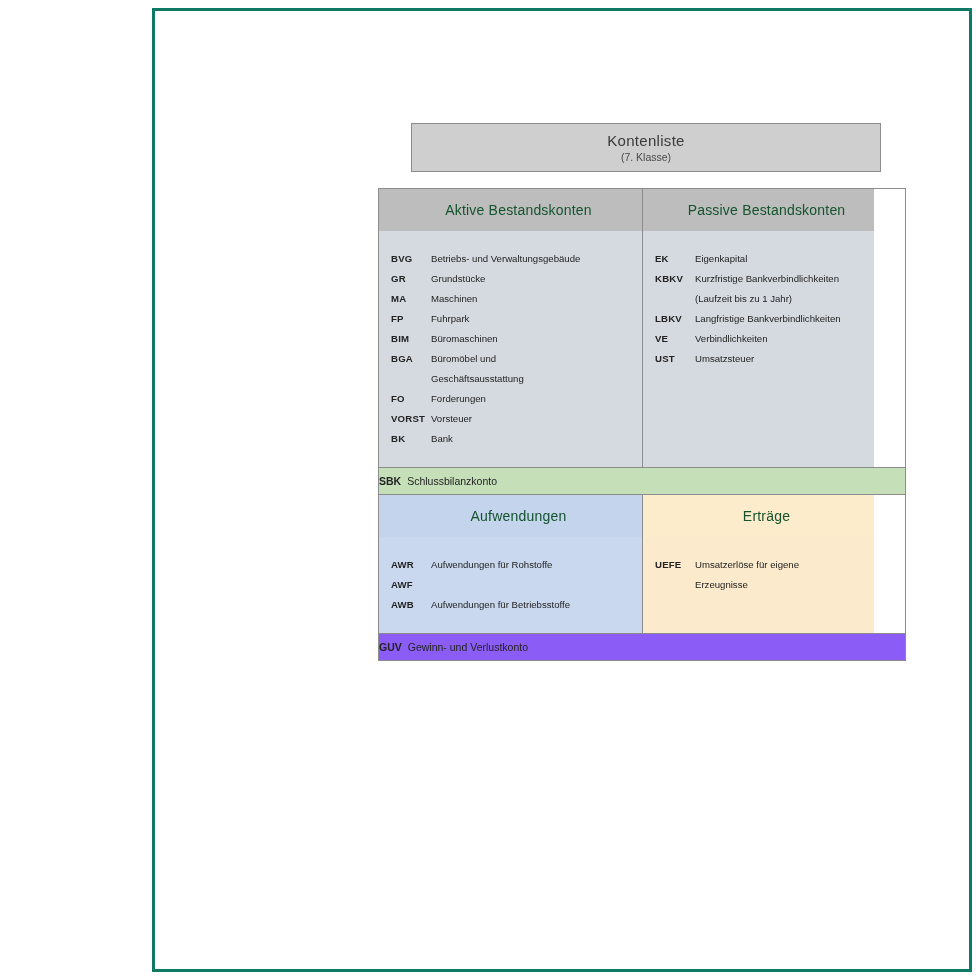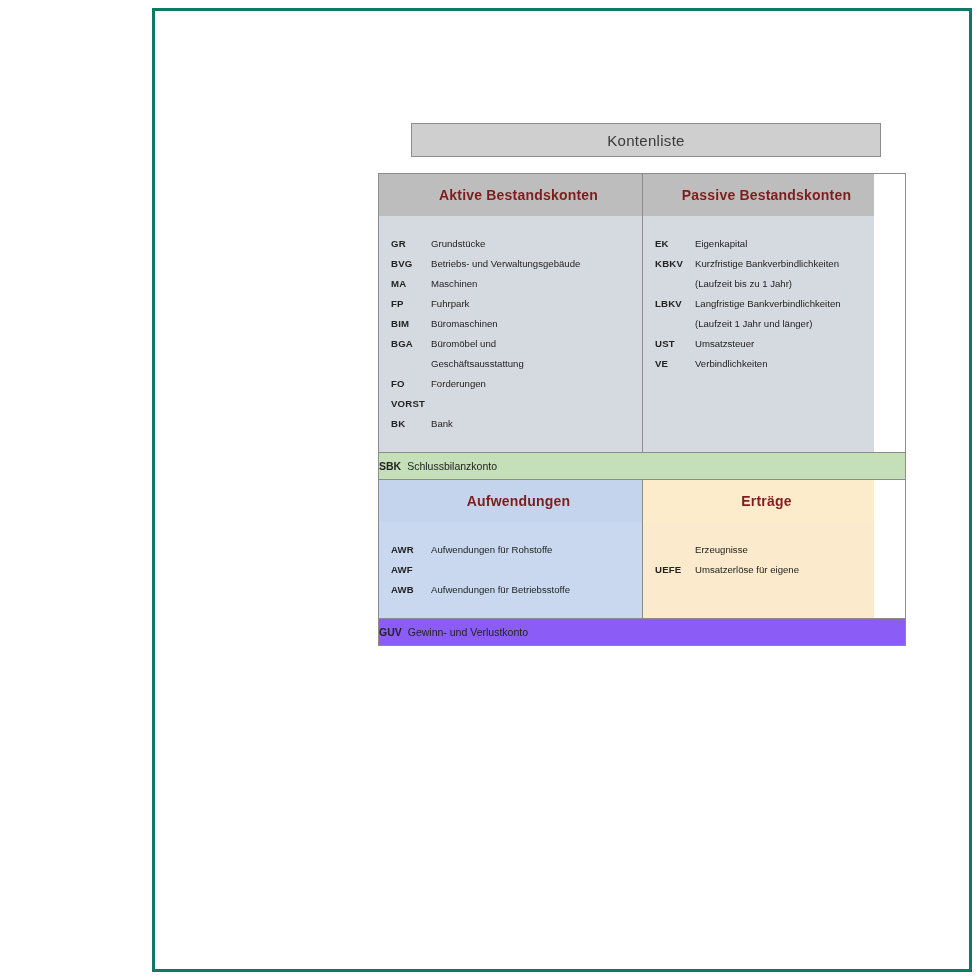--- a/index.html
+++ b/index.html
@@ -88,24 +88,23 @@
     border-right: 1px solid #8c8c8c;
   }
   .col-right {
     width: 231px;
   }
 
   
   .hdr {
     text-align: center;
     font-size: 14px;
-    color: #7f1d1d;
+    color: #14532d;
     padding: 13px 0 13px 16px;
     letter-spacing: 0.2px;
-    font-weight: bold;
   }
   .hdr-gray {
     background: #bdbdbd;
   }
   .hdr-blue {
     background: #c3d4ec;
   }
   .hdr-orange {
     background: #fdeccc;
   }
@@ -173,40 +172,41 @@
 </head>
 <body>
 
 <div class="page">
   <div class="frame">
 
     <div class="sheet">
 
       <div class="title-box">
         <span class="title-main">Kontenliste</span>
+        <span class="title-sub">(7. Klasse)</span>
       </div>
 
       <div class="gap"></div>
 
       <div class="table">
 
         <div class="row">
           <div class="col col-left hdr hdr-gray">Aktive Bestandskonten</div>
           <div class="col col-right hdr hdr-gray">Passive Bestandskonten</div>
         </div>
 
         <div class="row">
           <div class="col col-left body-cell body-gray">
             <div class="acct">
+              <span class="acct-code">BVG</span>
+              <span class="acct-name">Betriebs- und Verwaltungsgebäude</span>
+            </div>
+            <div class="acct">
               <span class="acct-code">GR</span>
               <span class="acct-name">Grundstücke</span>
-            </div>
-            <div class="acct">
-              <span class="acct-code">BVG</span>
-              <span class="acct-name">Betriebs- und Verwaltungsgebäude</span>
             </div>
             <div class="acct">
               <span class="acct-code">MA</span>
               <span class="acct-name">Maschinen</span>
             </div>
             <div class="acct">
               <span class="acct-code">FP</span>
               <span class="acct-name">Fuhrpark</span>
             </div>
             <div class="acct">
@@ -220,20 +220,21 @@
             <div class="acct acct-cont">
               <span class="acct-code"></span>
               <span class="acct-name">Geschäftsausstattung</span>
             </div>
             <div class="acct">
               <span class="acct-code">FO</span>
               <span class="acct-name">Forderungen</span>
             </div>
             <div class="acct">
               <span class="acct-code">VORST</span>
+              <span class="acct-name">Vorsteuer</span>
             </div>
             <div class="acct">
               <span class="acct-code">BK</span>
               <span class="acct-name">Bank</span>
             </div>
           </div>
 
           <div class="col col-right body-cell body-gray">
             <div class="acct">
               <span class="acct-code">EK</span>
@@ -244,31 +245,27 @@
               <span class="acct-name">Kurzfristige Bankverbindlichkeiten</span>
             </div>
             <div class="acct acct-cont">
               <span class="acct-code"></span>
               <span class="acct-name">(Laufzeit bis zu 1 Jahr)</span>
             </div>
             <div class="acct">
               <span class="acct-code">LBKV</span>
               <span class="acct-name">Langfristige Bankverbindlichkeiten</span>
             </div>
-            <div class="acct acct-cont">
-              <span class="acct-code"></span>
-              <span class="acct-name">(Laufzeit 1 Jahr und länger)</span>
+            <div class="acct">
+              <span class="acct-code">VE</span>
+              <span class="acct-name">Verbindlichkeiten</span>
             </div>
             <div class="acct">
               <span class="acct-code">UST</span>
               <span class="acct-name">Umsatzsteuer</span>
-            </div>
-            <div class="acct">
-              <span class="acct-code">VE</span>
-              <span class="acct-name">Verbindlichkeiten</span>
             </div>
           </div>
         </div>
 
         <div class="band band-green">
           <span class="band-label">SBK</span><span class="band-text">Schlussbilanzkonto</span>
         </div>
 
         <div class="row">
           <div class="col col-left hdr hdr-blue">Aufwendungen</div>
@@ -284,27 +281,27 @@
             <div class="acct">
               <span class="acct-code">AWF</span>
             </div>
             <div class="acct">
               <span class="acct-code">AWB</span>
               <span class="acct-name">Aufwendungen für Betriebsstoffe</span>
             </div>
           </div>
 
           <div class="col col-right body-cell body-orange">
+            <div class="acct">
+              <span class="acct-code">UEFE</span>
+              <span class="acct-name">Umsatzerlöse für eigene</span>
+            </div>
             <div class="acct acct-cont">
               <span class="acct-code"></span>
               <span class="acct-name">Erzeugnisse</span>
-            </div>
-            <div class="acct">
-              <span class="acct-code">UEFE</span>
-              <span class="acct-name">Umsatzerlöse für eigene</span>
             </div>
           </div>
         </div>
 
         <div class="band band-salmon">
           <span class="band-label">GUV</span><span class="band-text">Gewinn- und Verlustkonto</span>
         </div>
 
       </div>
     </div>

